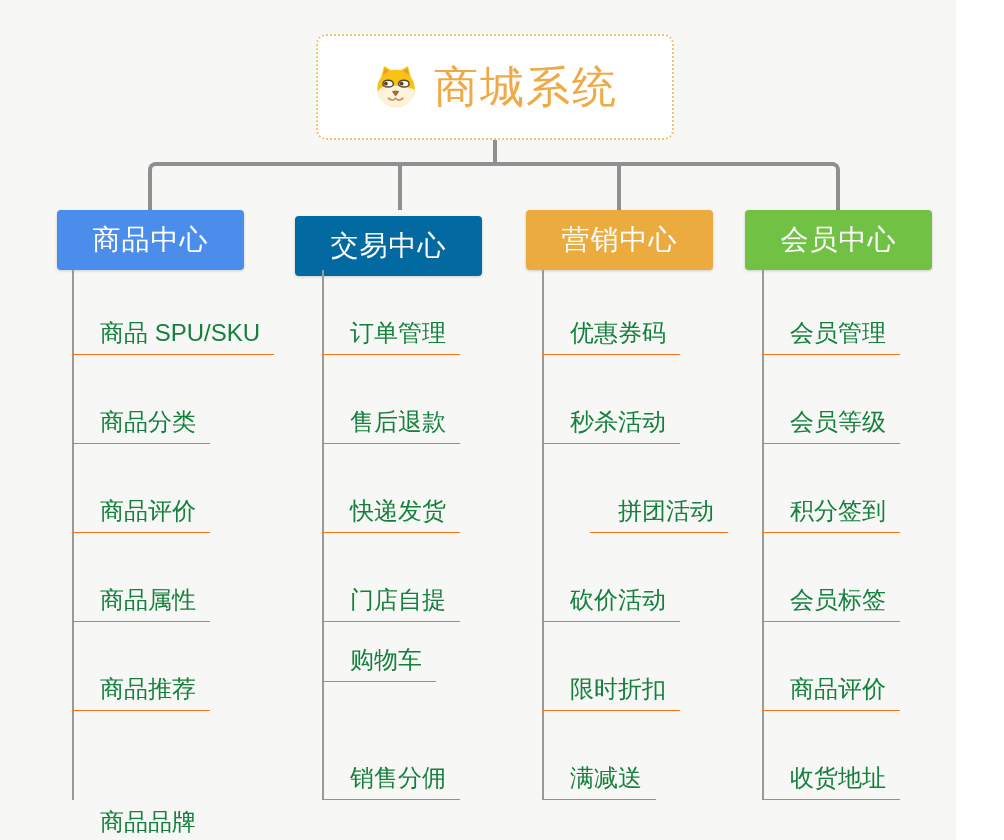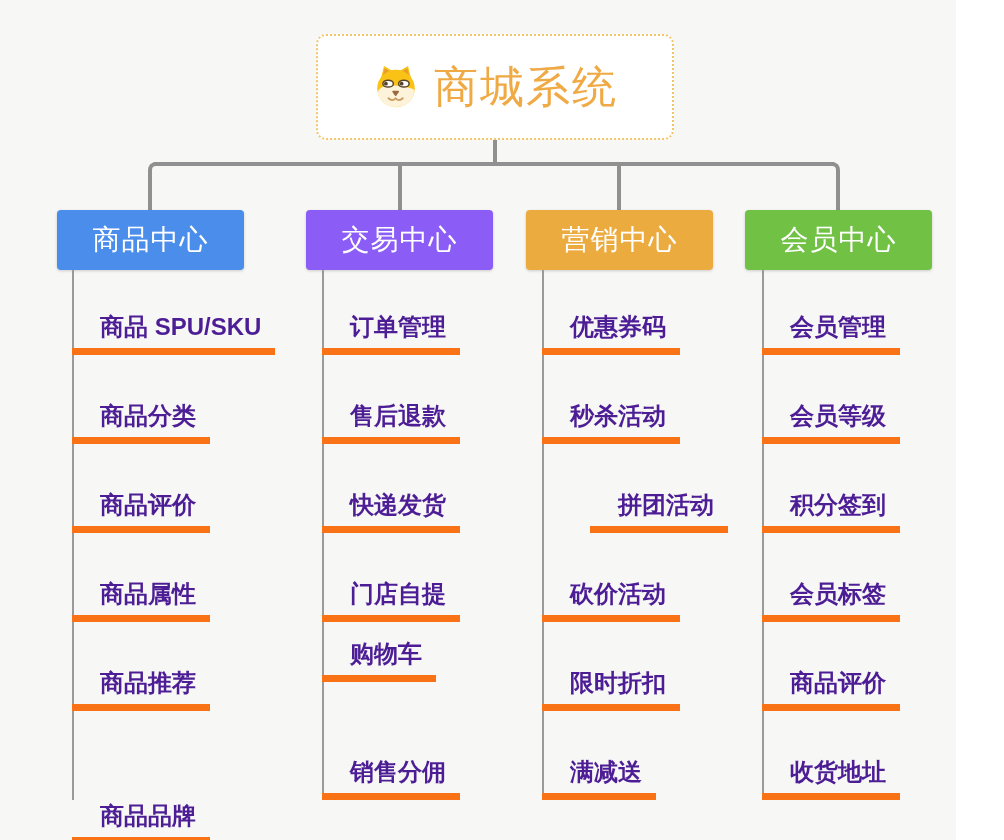--- a/index.html
+++ b/index.html
@@ -76,25 +76,24 @@
     background: #9a9a9a;
   }
 
   
   .leaf {
     position: absolute;
     height: 42px;
     display: flex;
     align-items: flex-end;
     padding: 0 14px 5px 28px;
-    border-bottom: 7px solid #f97316;
+    border-bottom: 1px solid #f97316;
     font-size: 24px;
-    color: #4c1d95;
+    color: #15803d;
     white-space: nowrap;
-    font-weight: bold;
   }
 
   .doge { display: block; }
 </style>
 </head>
 <body>
 
 <div class="canvas">
 
   <div class="conn" style="left:493px; top:138px; width:4px; height:26px;"></div>
@@ -116,21 +115,21 @@
       <ellipse cx="42.5" cy="27.5" rx="7" ry="4.6" fill="#ffffff" stroke="#574327" stroke-width="2"></ellipse>
       <circle cx="18.5" cy="27.5" r="2.6" fill="#574327"></circle>
       <circle cx="39.5" cy="27.5" r="2.6" fill="#574327"></circle>
       <path d="M28 38 h7 l-3.5 5 Z" fill="#9c6a3f" stroke="#9c6a3f" stroke-linejoin="round" stroke-width="2"></path>
       <path d="M22 47 q5 5 9.5 0 q4.5 5 9.5 0" fill="none" stroke="#c89a5d" stroke-width="2.4" stroke-linecap="round"></path>
     </svg>
     <span class="root-title">商城系统</span>
   </div>
 
   <div class="branch-node" style="left: 57px; background: rgb(74, 141, 235);">商品中心</div>
-  <div class="branch-node" style="left: 306px; background: #8b5cf6;">交易中心</div>
+  <div class="branch-node" style="left: 295px; background: #0369a1; margin-top: 6px;">交易中心</div>
   <div class="branch-node" style="left: 526px; background: rgb(236, 171, 63);">营销中心</div>
   <div class="branch-node" style="left: 745px; background: rgb(112, 193, 68);">会员中心</div>
 
   <div class="trunk" style="left:72px;"></div>
   <div class="trunk" style="left:322px;"></div>
   <div class="trunk" style="left:542px;"></div>
   <div class="trunk" style="left:762px;"></div>
 
   <div class="leaf" style="left:72px; top:313px;">商品 SPU/SKU</div>
   <div class="leaf" style="left:72px; top:402px;">商品分类</div>

